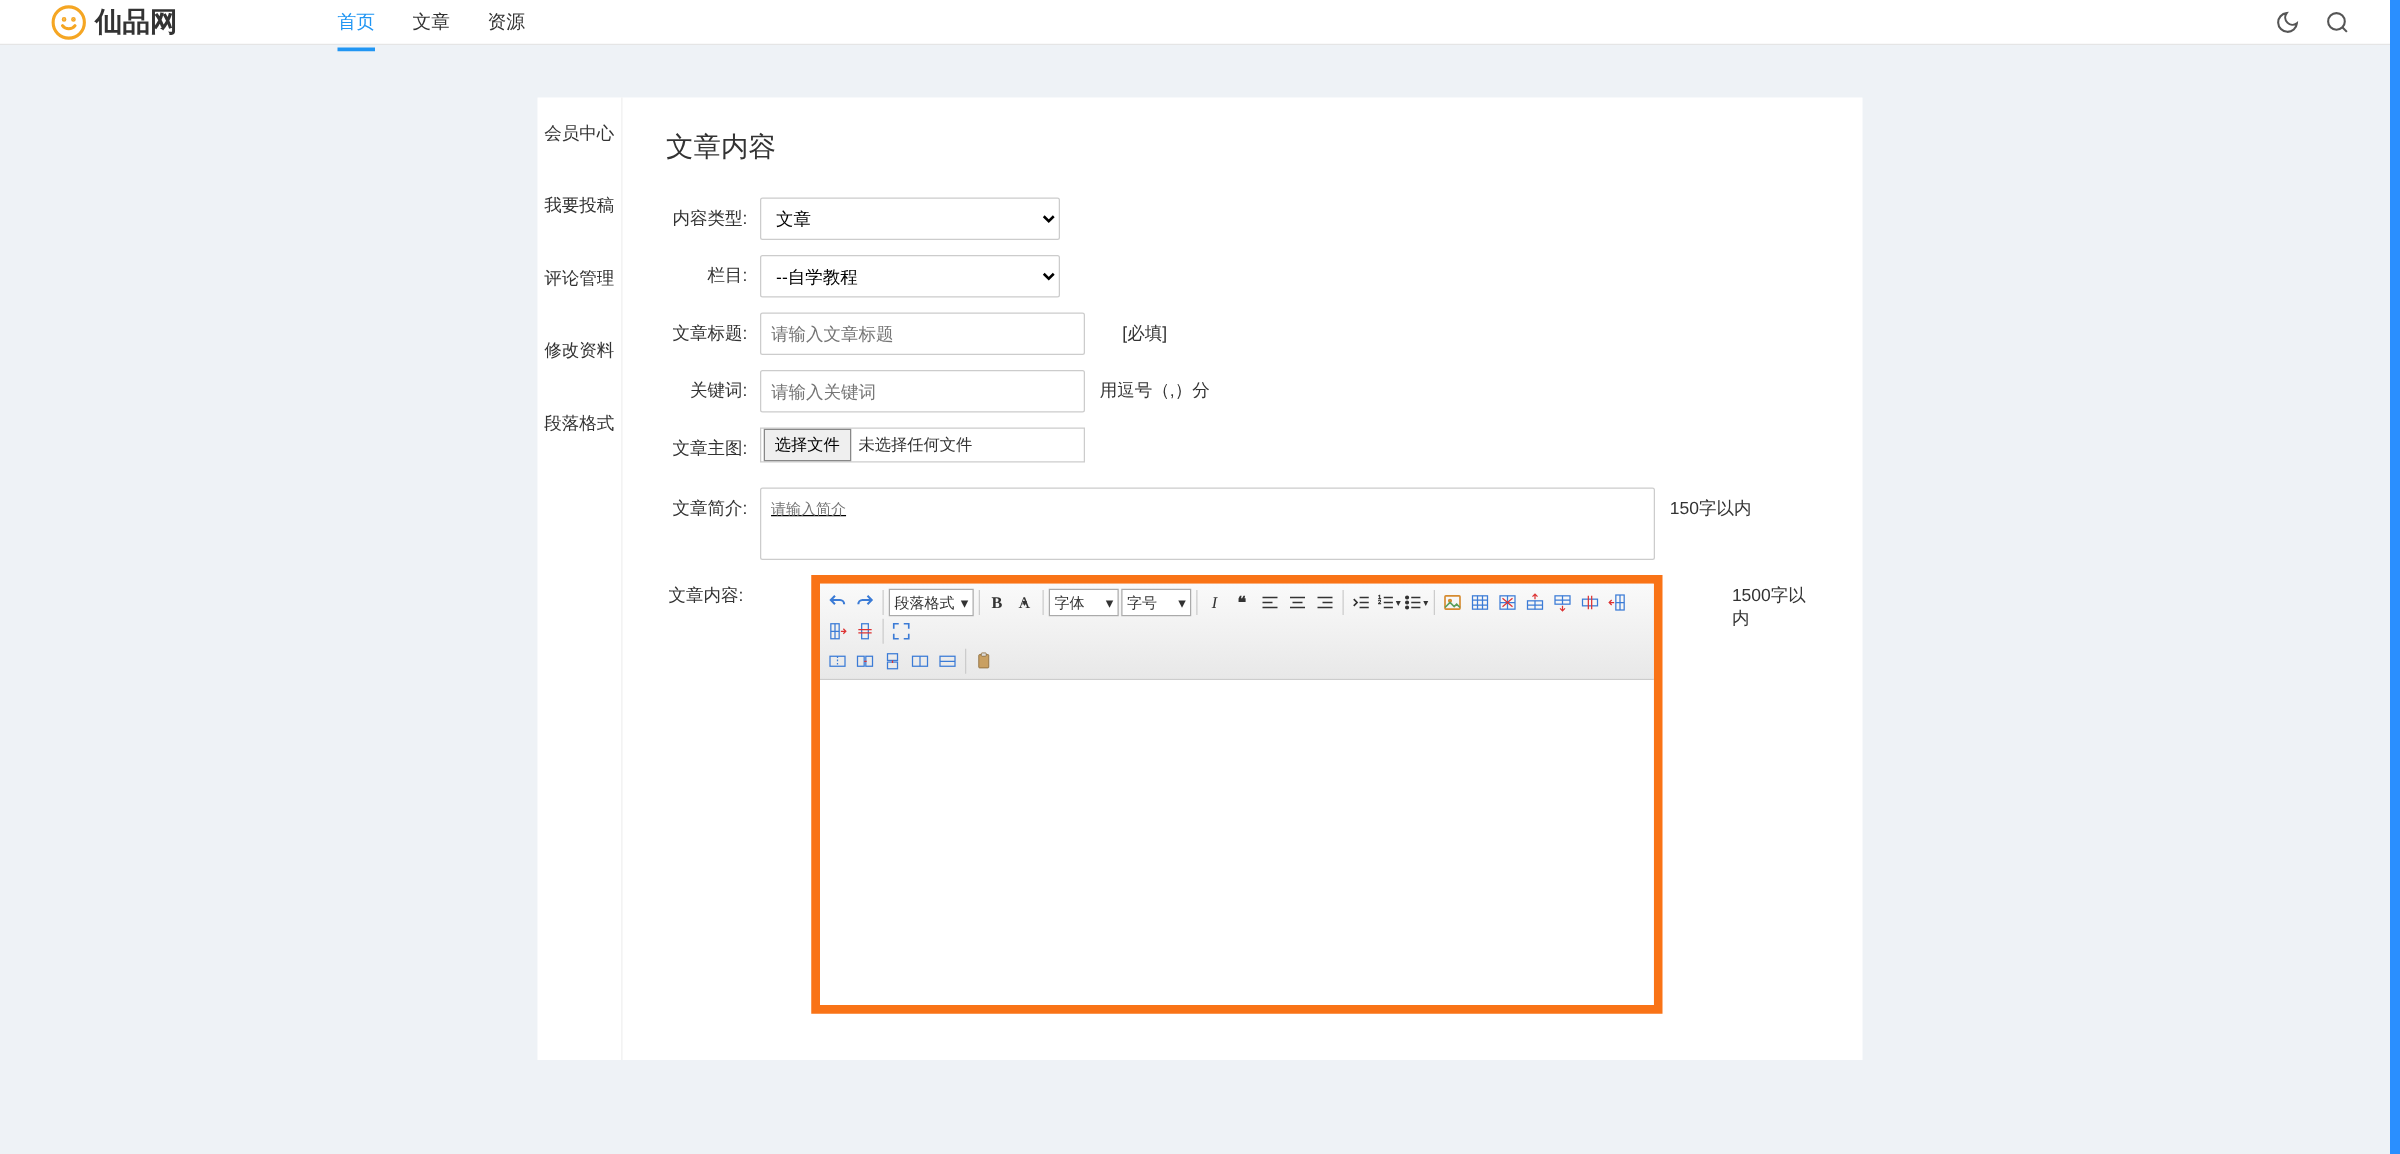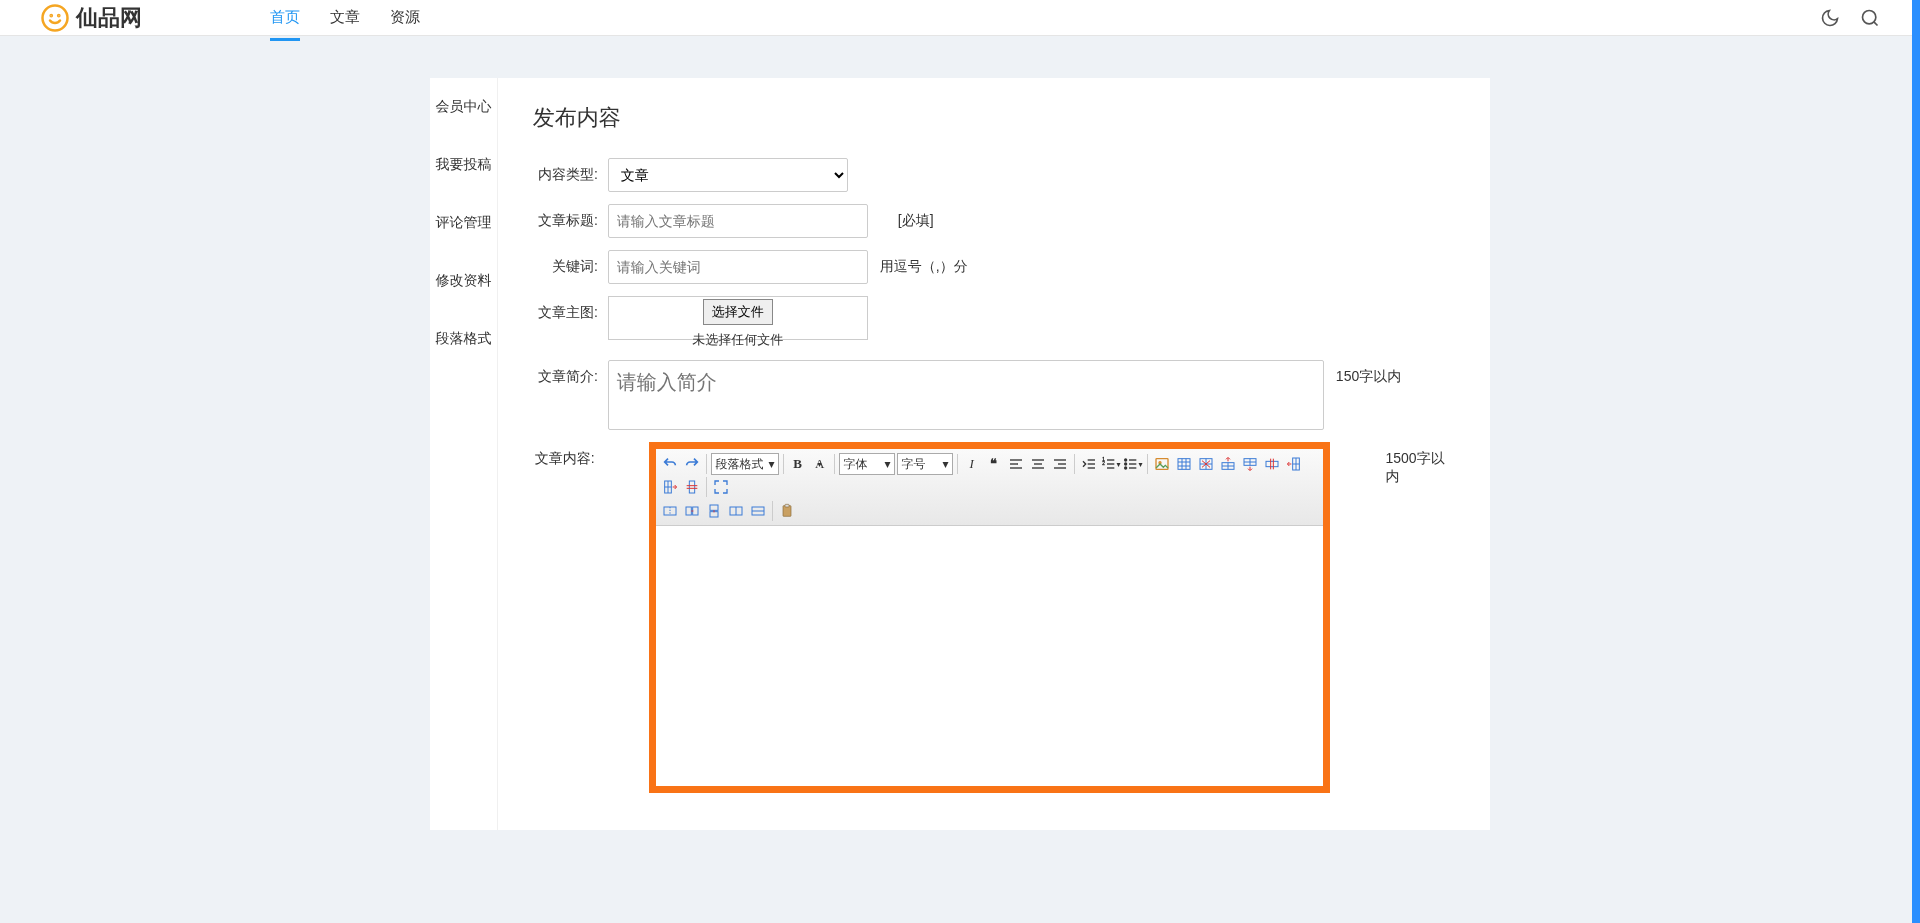--- a/index.html
+++ b/index.html
@@ -25,24 +25,24 @@
 .page-title { font-size: 22px; font-weight: 500; margin-bottom: 25px; }
 
 
 .form-row { display: flex; align-items: flex-start; margin-bottom: 12px; }
 .form-label { width: 75px; text-align: right; padding-right: 10px; padding-top: 8px; font-size: 14px; }
 .form-control { height: 34px; border: 1px solid #ccc; border-radius: 2px; padding: 0 8px; font-size: 14px; background: #fff; }
 .form-select { width: 240px; }
 .form-input { width: 260px; }
 .form-hint { margin-left: 30px; padding-top: 8px; font-size: 14px; color: #333; }
 .form-hint.inline { margin-left: 12px; }
-.file-wrap { border: 1px solid #ccc; width: 260px; height: 44px; display: flex; align-items: center; padding: 2px; gap: 6px; flex-direction: column; }
+.file-wrap { border: 1px solid #ccc; width: 260px; height: 28px; display: flex; align-items: center; padding: 2px; gap: 6px; }
 .file-btn { border: 1px solid #888; background: #efefef; padding: 3px 8px; font-size: 13px; cursor: pointer; }
 .file-status { font-size: 13px; color: #333; }
-.form-textarea { width: 716px; height: 70px; border: 1px solid #ccc; border-radius: 2px; padding: 8px; font-size: 20px; resize: none; font-family: inherit; }
+.form-textarea { width: 716px; height: 58px; border: 1px solid #ccc; border-radius: 2px; padding: 8px; font-size: 12px; resize: none; font-family: inherit; text-decoration: underline; }
 
 
 .editor { width: 716px; border: 7px solid #f97316; }
 .editor-toolbar { background: linear-gradient(to bottom, #fafafa, #e8e8e8); border-bottom: 1px solid #ccc; padding: 4px; display: flex; flex-wrap: wrap; align-items: center; gap: 2px; }
 .tb-btn { width: 20px; height: 20px; display: inline-flex; align-items: center; justify-content: center; cursor: pointer; border-radius: 2px; font-size: 13px; }
 .tb-btn svg { width: 16px; height: 16px; }
 .tb-select { height: 22px; border: 1px solid #aaa; font-size: 12px; background: #fff; padding: 0 14px 0 4px; cursor: pointer; position: relative; display: inline-flex; align-items: center; }
 .tb-select.small { width: 56px; }
 .tb-sep { width: 1px; height: 20px; background: #ccc; margin: 0 2px; }
 .editor-body { height: 260px; background: #fff; }
@@ -83,29 +83,35 @@
 <div class="container">
   <div class="sidebar">
     <div class="sidebar-item">会员中心</div>
     <div class="sidebar-item">我要投稿</div>
     <div class="sidebar-item">评论管理</div>
     <div class="sidebar-item">修改资料</div>
     <div class="sidebar-item">段落格式</div>
   </div>
 
   <div class="content">
-    <h1 class="page-title">发布内容</h1>
+    <h1 class="page-title">文章内容</h1>
 
     <div class="form-row">
       <div class="form-label">内容类型:</div>
       <select class="form-control form-select">
         <option>文章</option>
       </select>
     </div>
 
+    <div class="form-row">
+      <div class="form-label">栏目:</div>
+      <select class="form-control form-select">
+        <option>--自学教程</option>
+      </select>
+    </div>
 
     <div class="form-row">
       <div class="form-label">文章标题:</div>
       <input class="form-control form-input" placeholder="请输入文章标题" style="">
       <div class="form-hint">[必填]</div>
     </div>
 
     <div class="form-row">
       <div class="form-label">关键词:</div>
       <input class="form-control form-input" placeholder="请输入关键词" style="">

